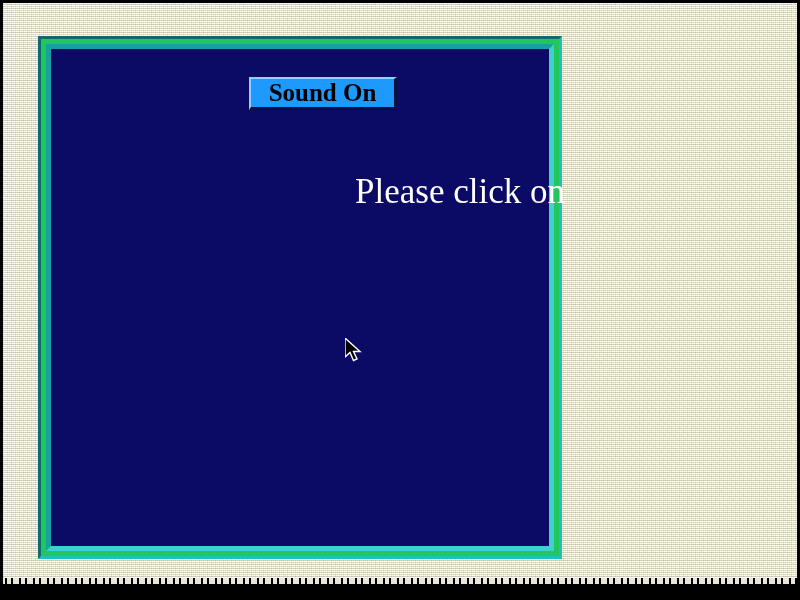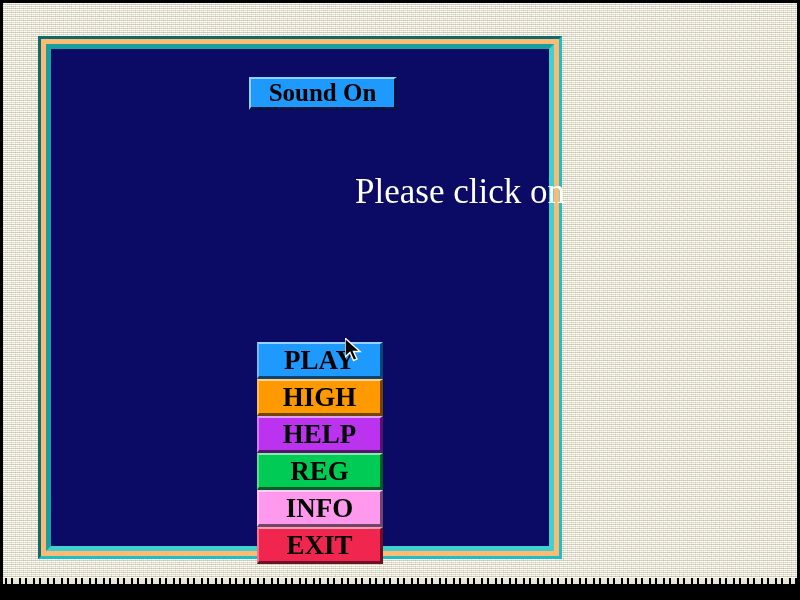--- a/index.html
+++ b/index.html
@@ -78,21 +78,21 @@
   #frame-right  { position:absolute; right:0; top:0;    width:3px;   height:600px;background:#000; }
   #frame-bottom { position:absolute; left:0; bottom:0;  width:800px; height:3px;  background:#000; }
 
   
   #panel {
     position: absolute;
     left: 38px;
     top: 36px;
     width: 524px;
     height: 523px;
-    background: #fdba74;
+    background: #22c55e;
     border-top: 3px solid #0e6b6b;
     border-left: 3px solid #0e6b6b;
     border-right: 3px solid #1fbfbf;
     border-bottom: 3px solid #1fbfbf;
     box-sizing: border-box;
     box-shadow: 0 0 0 0 transparent;
   }
   #panel-inner {
     position: absolute;
     left: 5px;
@@ -205,28 +205,20 @@
   <div id="panel">
     <div id="panel-inner">
       <div id="panel-field">
 
         <div id="sound-btn" style="background-color: rgb(30, 154, 255); color: rgb(0, 0, 0);">Sound On</div>
 
         <div id="prompt" style="color: rgb(255, 255, 255);">
           <span class="line">Please click on</span>
         </div>
 
-        <div id="menu">
-          <div class="menu-btn" style="background-color: rgb(30, 154, 255);">PLAY</div>
-          <div class="menu-btn" style="background-color: rgb(255, 153, 0);">HIGH</div>
-          <div class="menu-btn" style="background-color: rgb(187, 51, 238);">HELP</div>
-          <div class="menu-btn" style="background-color: rgb(0, 204, 85);">REG</div>
-          <div class="menu-btn" style="background-color: rgb(255, 153, 238);">INFO</div>
-          <div class="menu-btn" style="background-color: rgb(240, 38, 79);">EXIT</div>
-        </div>
 
       </div>
     </div>
   </div>
 
   <div id="cursor" style="left: 345px; top: 338px;">
     <svg width="20" height="26" viewBox="0 0 20 26">
       <polygon points="0,0 0,19 5,14.5 8.5,22.5 12,21 8.5,13.5 15,13.5" fill="#000000" stroke="#ffffff" stroke-width="1.4"></polygon>
     </svg>
   </div>

